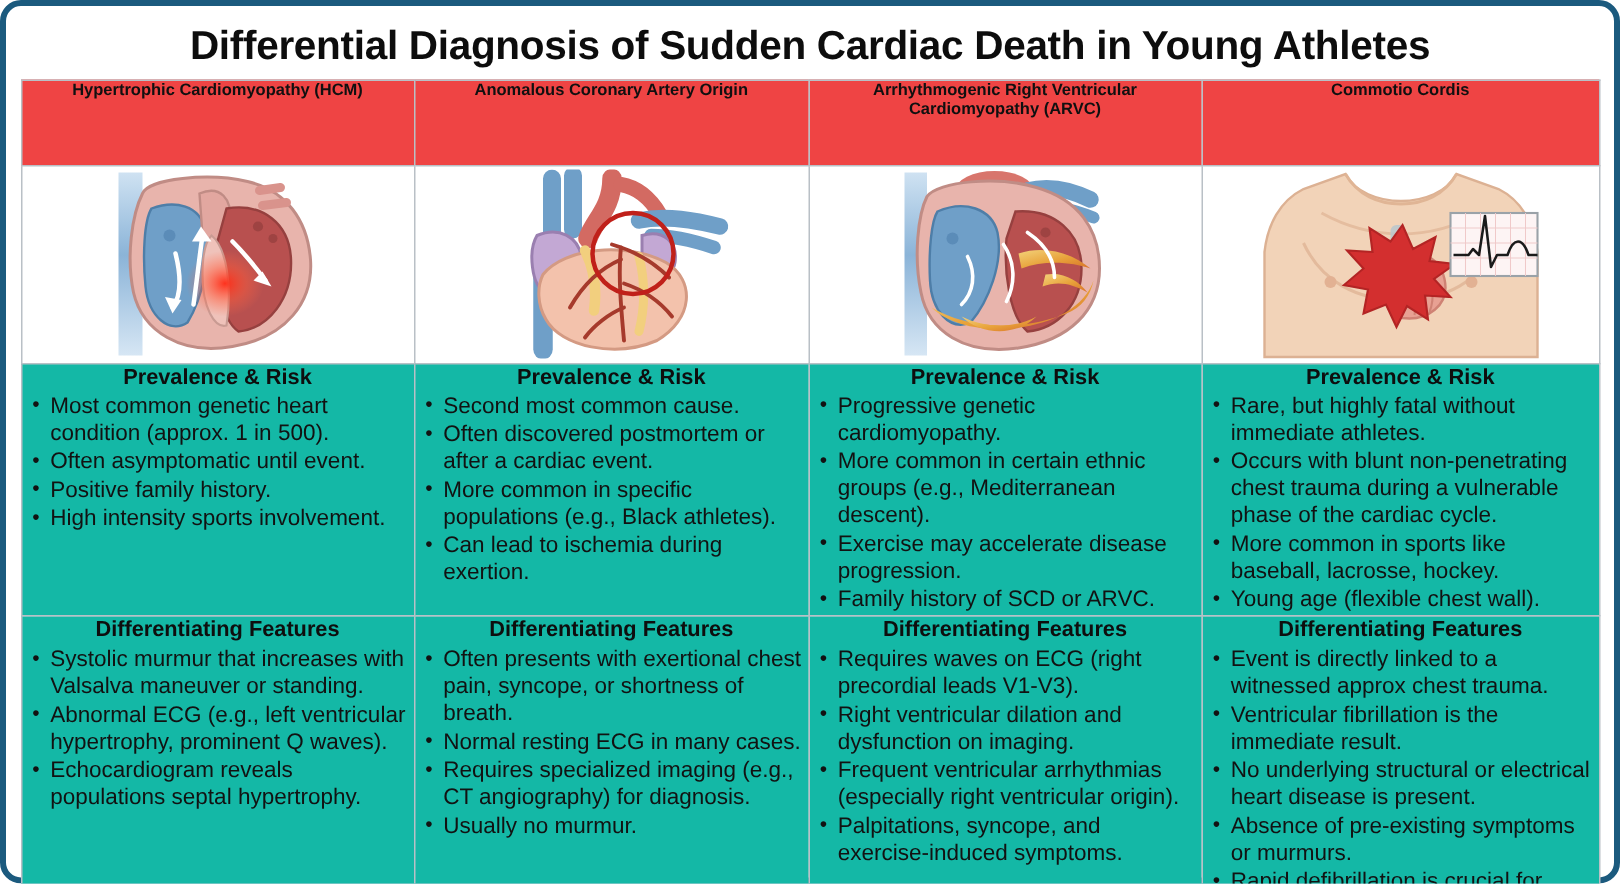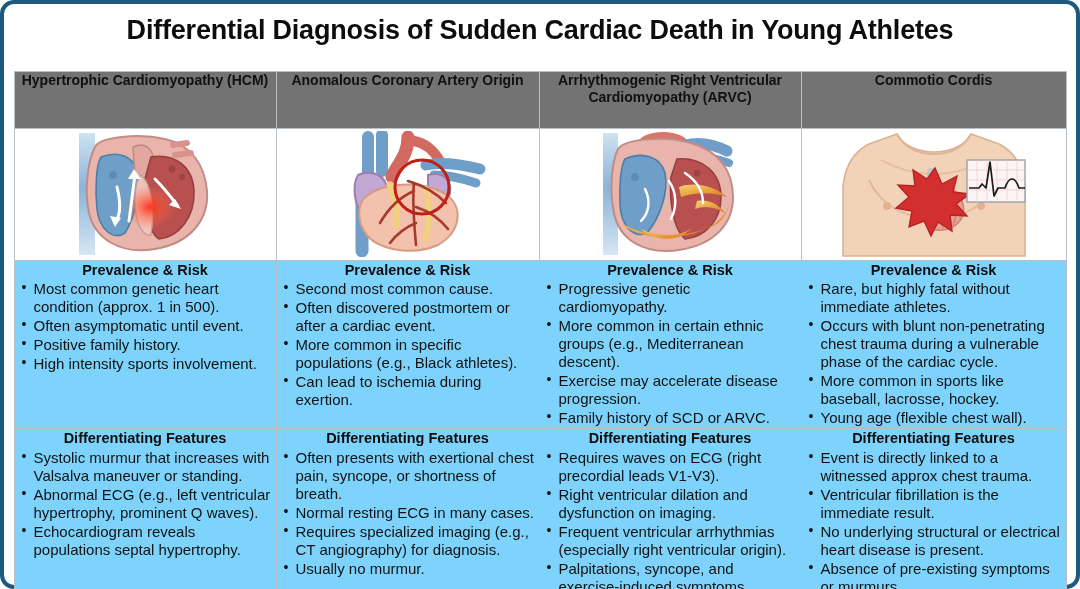--- a/index.html
+++ b/index.html
@@ -25,21 +25,21 @@
     padding: 4px 8px 6px 8px;
   }
 
   #title {
     text-align: center;
     font-size: 27px;
     font-weight: bold;
     color: #0d0d0d;
     letter-spacing: -0.2px;
     line-height: 1.1;
-    padding: 8px 0 25px 0;
+    padding: 8px 0 7px 0;
     white-space: nowrap;
   }
 
   
   table.dx {
     width: 1052px;
     margin: 0 auto;
     border-collapse: collapse;
     table-layout: fixed;
     border: 1px solid #b9c0c6;
@@ -50,24 +50,24 @@
     padding: 0;
   }
 
   col.c1 { width: 262px; }
   col.c2 { width: 263px; }
   col.c3 { width: 262px; }
   col.c4 { width: 265px; }
 
   
   th.hdr {
-    background: #737373;
+    background: #ef4444;
     text-align: center;
     vertical-align: middle;
-    font-size: 14px;
+    font-size: 11px;
     font-weight: bold;
     color: #101010;
     line-height: 1.22;
     height: 56px;
     padding: 5px 7px;
   }
 
   
   td.illo {
     background: #ffffff;
@@ -78,21 +78,21 @@
     width: 100%;
     height: 131px;
     display: flex;
     align-items: center;
     justify-content: center;
   }
   .illo-wrap svg { display: block; }
 
   
   td.cell {
-    background: #7dd3fc;
+    background: #14b8a6;
     padding: 6px 7px 8px 7px;
   }
   td.cell.tall { height: 152px; }
 
   .sec-title {
     text-align: center;
     font-weight: bold;
     font-size: 14.5px;
     color: #0e0e0e;
     margin: 1px 0 2px 0;

